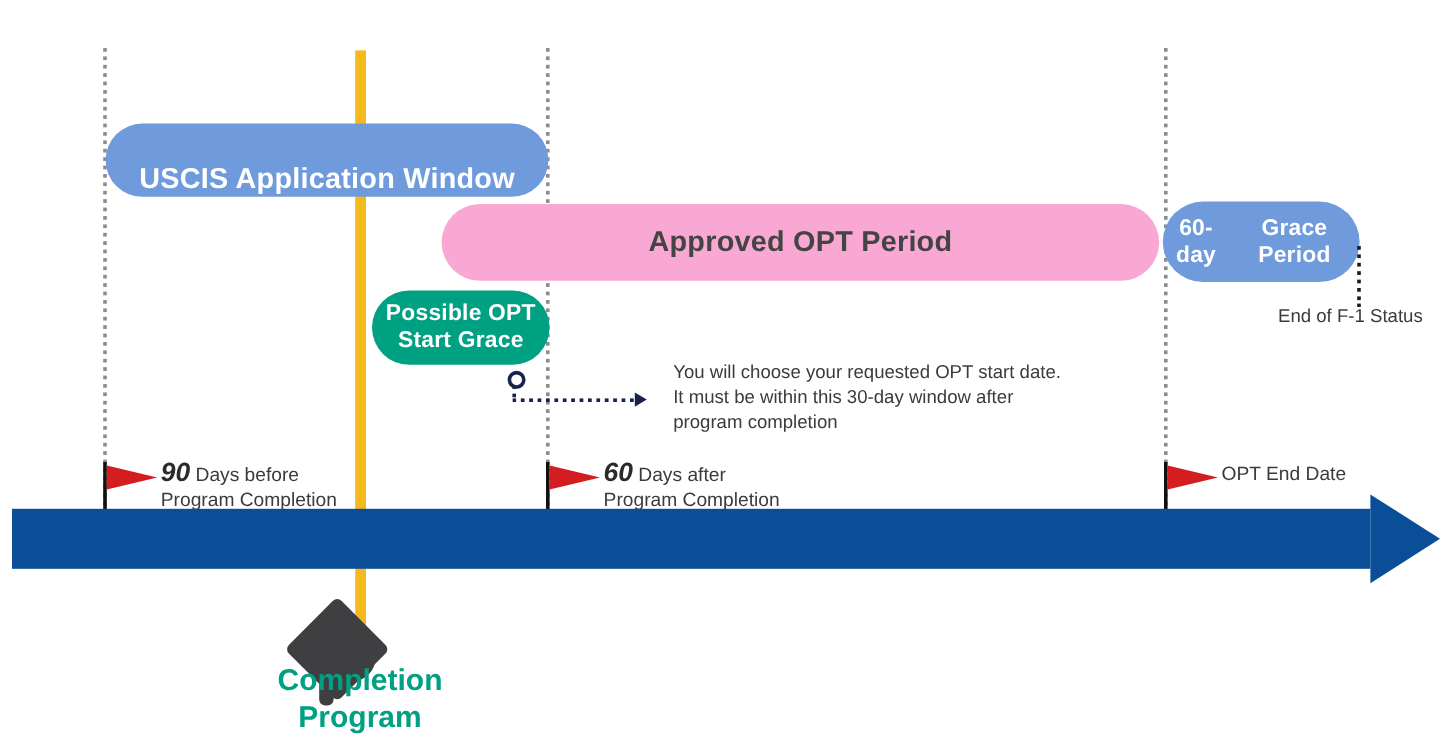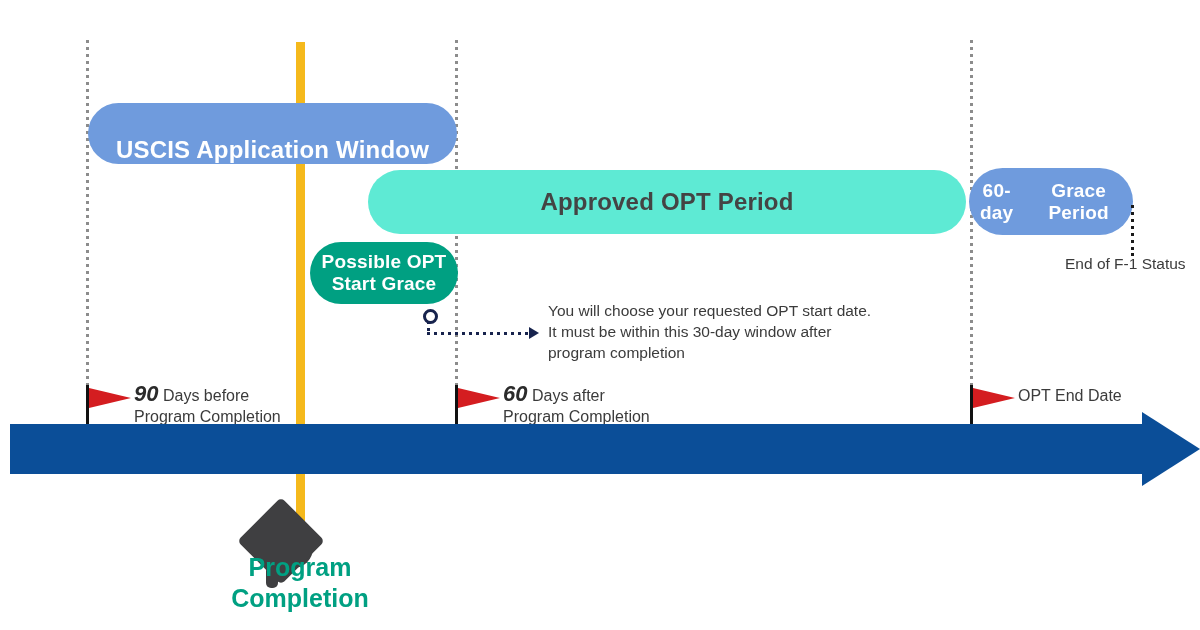--- a/index.html
+++ b/index.html
@@ -16,40 +16,40 @@
     background-size:3px 7px;}
 
   
   .yline{position:absolute;background:#f5b91c;}
 
   
   .pill{position:absolute;display:flex;align-items:center;justify-content:center;
     text-align:center;border-radius:999px;font-weight:bold;letter-spacing:.2px;}
   .pill.blue{background:#6f9bdd;color:#ffffff;}
   .pill.green{background:#00a082;color:#ffffff;}
-  .pill.pink{background:#5eead4;color:#444444;}
+  .pill.pink{background:#f9a8d4;color:#444444;}
 
   
   .tl-bar{position:absolute;background:#0b4e98;}
   .tl-head{position:absolute;width:0;height:0;
     border-top:37px solid transparent;border-bottom:37px solid transparent;
     border-left:58px solid #0b4e98;}
 
   
   .flag{position:absolute;}
   .flag .pole{position:absolute;left:0;top:0;width:3px;height:55px;background:#111111;}
   .flag .banner{position:absolute;left:3px;top:3px;width:0;height:0;
     border-top:10px solid transparent;border-bottom:10px solid transparent;
     border-left:42px solid #d41d20;}
   .flag .txt{position:absolute;left:48px;top:-2px;white-space:nowrap;
     color:#3b3b3b;font-size:16px;line-height:21px;}
   .flag .num{font-size:22px;font-weight:bold;font-style:italic;color:#2b2b2b;margin-top:47px;}
 
   
-  .callout-text{position:absolute;color:#3b3b3b;font-size:15.5px;line-height:20px;white-space:nowrap;}
+  .callout-text{position:absolute;color:#3b3b3b;font-size:15.5px;line-height:20px;white-space:nowrap;margin-left:13px;}
   .cdot-v{position:absolute;width:3px;
     background-image:linear-gradient(to bottom,#17234d 0 3px,rgba(0,0,0,0) 3px 7px);
     background-size:3px 7px;}
   .cdot-h{position:absolute;height:3px;
     background-image:linear-gradient(to right,#17234d 0 3px,rgba(0,0,0,0) 3px 7px);
     background-size:7px 3px;}
   .cring{position:absolute;width:9px;height:9px;border:3px solid #17234d;border-radius:50%;}
   .carrow{position:absolute;width:0;height:0;
     border-top:6px solid transparent;border-bottom:6px solid transparent;
     border-left:10px solid #17234d;}
@@ -145,17 +145,17 @@
   <div class="tl-head" style="left:1142px;top:412px;"></div>
 
   <div class="cap" style="left:250px;top:496px;">
     <div class="base"></div>
     <div class="notch"></div>
     <div class="board"></div>
     <div class="tassel-cord"></div>
     <div class="tassel"></div>
   </div>
   <div class="cap-label" style="left:180px;top:552px;width:240px;">
+    <div>Completion</div>
     <div>Program</div>
-    <div>Completion</div>
   </div>
 
 </div>
 
 </body></html>

